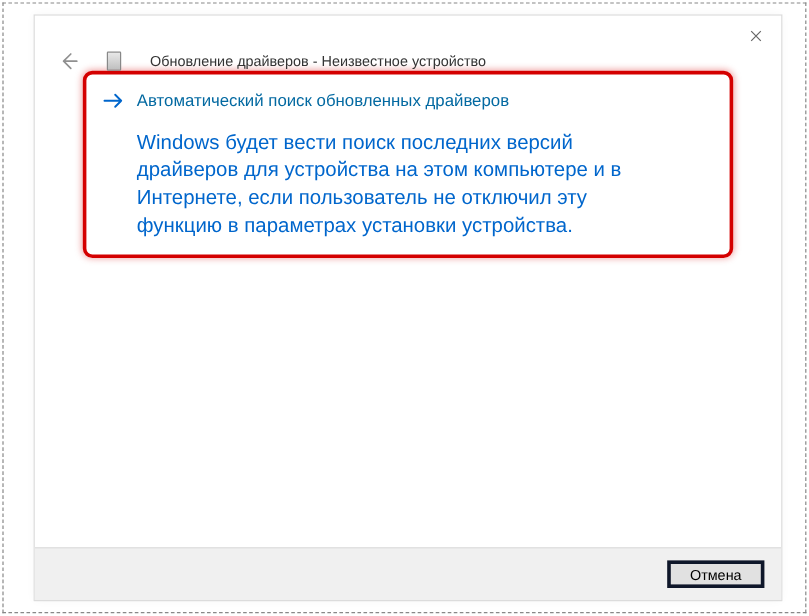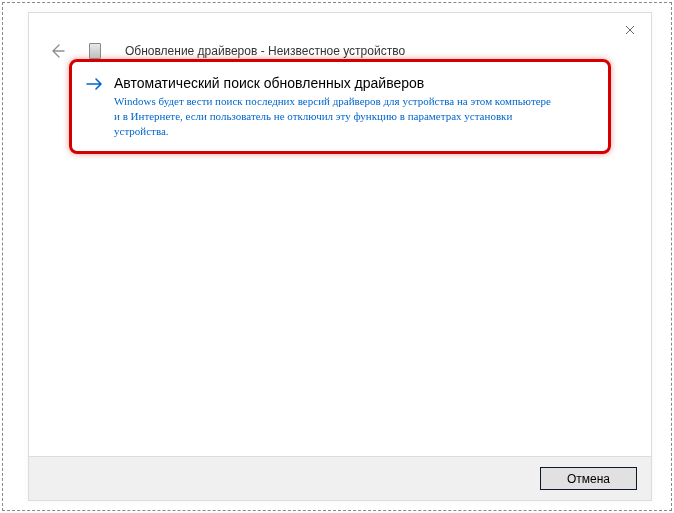--- a/index.html
+++ b/index.html
@@ -85,51 +85,50 @@
     .arrow-icon {
       color: #0066cc;
       flex-shrink: 0;
       margin-top: 2px;
       width: 18px;
       height: 16px;
     }
     .option-text { flex: 1; }
     .option-title {
       font-size: 14px;
-      color: #000000;
+      color: #0369a1;
       line-height: 1.3;
     }
     .option-desc {
-      font-size: 11px;
+      font-size: 17px;
       color: #0066cc;
       line-height: 1.35;
-      margin-top: 2px;
+      margin-top: 16px;
       max-width: 440px;
-      font-family: Liberation Serif, serif;
     }
     .footer {
       position: absolute;
       bottom: 0; left: 0; right: 0;
       height: 44px;
       background: #f0f0f0;
       border-top: 1px solid #dcdcdc;
       display: flex;
       justify-content: flex-end;
       align-items: center;
       padding: 0 14px;
     }
     .cancel-btn {
       min-width: 80px;
       height: 23px;
       font-size: 12px;
       font-family: inherit;
       background: #e1e1e1;
-      border: 1px solid #0f172a;
+      border: 3px solid #0f172a;
       cursor: pointer;
-      padding: 0 26px;
+      padding: 0 16px;
       margin-left: 42px;
     }
   </style>
 </head>
 <body>
 
 <div class="outer-border"></div>
 
 <div class="window">
 

